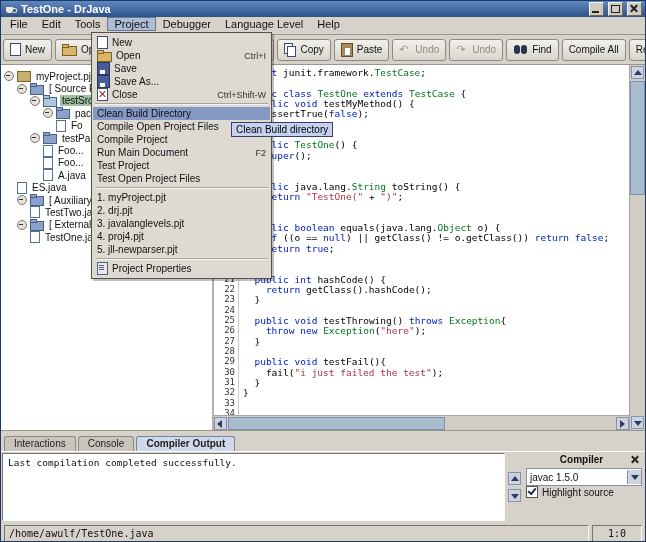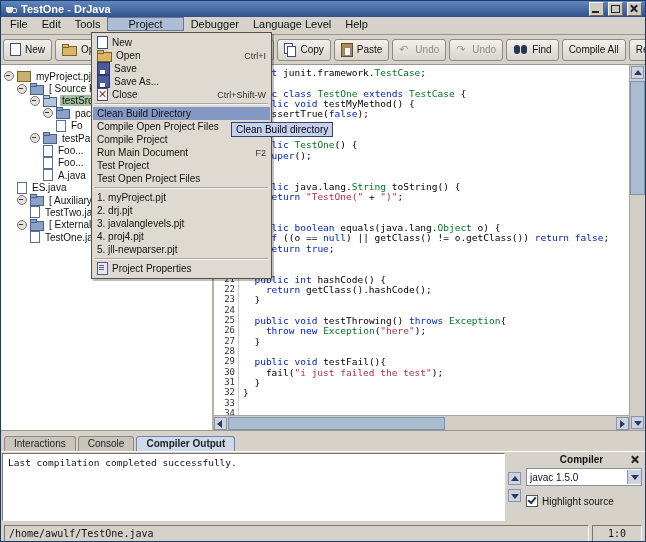--- a/index.html
+++ b/index.html
@@ -17,21 +17,21 @@
   .wbtn{width:13px;height:12px;background:#cfcbc3;border:1px solid;border-color:#f5f3ef #6e6a62 #6e6a62 #f5f3ef;position:relative;flex:none;}
   .wbtn-min::after{content:'';position:absolute;left:2px;bottom:2px;width:7px;height:2px;background:#222;}
   .wbtn-max::after{content:'';position:absolute;left:2px;top:2px;width:7px;height:6px;border:1px solid #222;}
   .xicon::before,.xicon::after{content:'';position:absolute;left:5px;top:1px;width:2px;height:9px;background:#222;}
   .xicon::before{transform:rotate(45deg);}
   .xicon::after{transform:rotate(-45deg);}
 
   
   .menubar{height:17px;display:flex;align-items:flex-start;padding:0 2px;border-bottom:1px solid #9a968e;background:#d6d2ca;}
   .mitem{font-size:11px;padding:1px 7px;color:#111;}
-  .mitem.active{background:#aebcd6;border:1px solid #6a7698;padding:0 20px;}
+  .mitem.active{background:#aebcd6;border:1px solid #6a7698;padding:0 6px;}
   .toolbar{height:29px;display:flex;align-items:center;gap:3px;padding:0 2px;border-bottom:1px solid #9a968e;background:#d6d2ca;}
   .tbtn{display:inline-flex;align-items:center;gap:4px;height:22px;padding:0 6px;font-size:10px;font-family:inherit;
     color:#111;background:linear-gradient(#f2f0ec,#d9d5cd);border:1px solid #8e8a82;border-radius:3px;white-space:nowrap;}
   .tbtn.disabled{color:#908c84;}
 
   
   .main{height:365px;display:flex;background:#fff;}
   .tree{width:211px;flex:none;border-right:2px solid #b4b0a8;background:#fff;padding-top:5px;overflow:hidden;}
   .trow{display:flex;align-items:center;gap:3px;height:12.4px;font-size:10px;color:#111;white-space:nowrap;}
   .tg{width:8px;height:8px;flex:none;border:1px solid #777;border-radius:50%;background:#e6e2da;position:relative;}
@@ -70,21 +70,21 @@
     font-family:"DejaVu Sans Mono",monospace;font-size:9.5px;color:#111;padding:3px 5px;overflow:hidden;}
   .oscroll{width:17px;flex:none;display:flex;flex-direction:column;align-items:center;justify-content:center;gap:2px;}
   .cpanel{width:116px;flex:none;padding:2px 3px;display:flex;flex-direction:column;}
   .cp-head{display:flex;align-items:flex-start;}
   .cp-title{flex:1;text-align:center;font-size:10px;font-weight:bold;color:#111;padding-left:8px;}
   .cp-close{width:13px;height:12px;position:relative;background:transparent;border:none;flex:none;}
   .dd{margin-top:2px;height:16px;display:flex;align-items:center;background:#fff;border:1px solid #8890a0;}
   .dd-val{flex:1;font-size:10px;padding-left:3px;color:#111;white-space:nowrap;overflow:hidden;}
   .dd-btn{width:14px;height:14px;background:#ccd4e2;border:none;border-left:1px solid #8890a0;position:relative;flex:none;}
   .dd-btn::after{content:'';position:absolute;left:3px;top:5px;border:4px solid transparent;border-bottom:none;border-top:5px solid #2c3a5c;}
-  .chk-row{margin-top:9px;display:flex;align-items:center;gap:4px;font-size:10px;color:#111;}
+  .chk-row{display:flex;align-items:center;gap:4px;font-size:10px;color:#111;}
   .chk{width:10px;height:10px;background:#fff;border:1px solid #555;position:relative;flex:none;}
   .chk::after{content:'';position:absolute;left:1px;top:1px;width:6px;height:3px;border-left:2px solid #1c3060;border-bottom:2px solid #1c3060;transform:rotate(-50deg);}
 
   
   .status{height:25px;display:flex;align-items:center;gap:3px;padding:0 3px;background:#d6d2ca;}
   .scell{height:17px;line-height:15px;border:1px solid;border-color:#7a766e #fbfaf8 #fbfaf8 #7a766e;
     font-family:"DejaVu Sans Mono",monospace;font-size:10px;color:#111;padding:0 4px;overflow:hidden;white-space:nowrap;}
   .scell.path{flex:1;}
   .scell.pos{width:40px;flex:none;text-align:center;}
 

